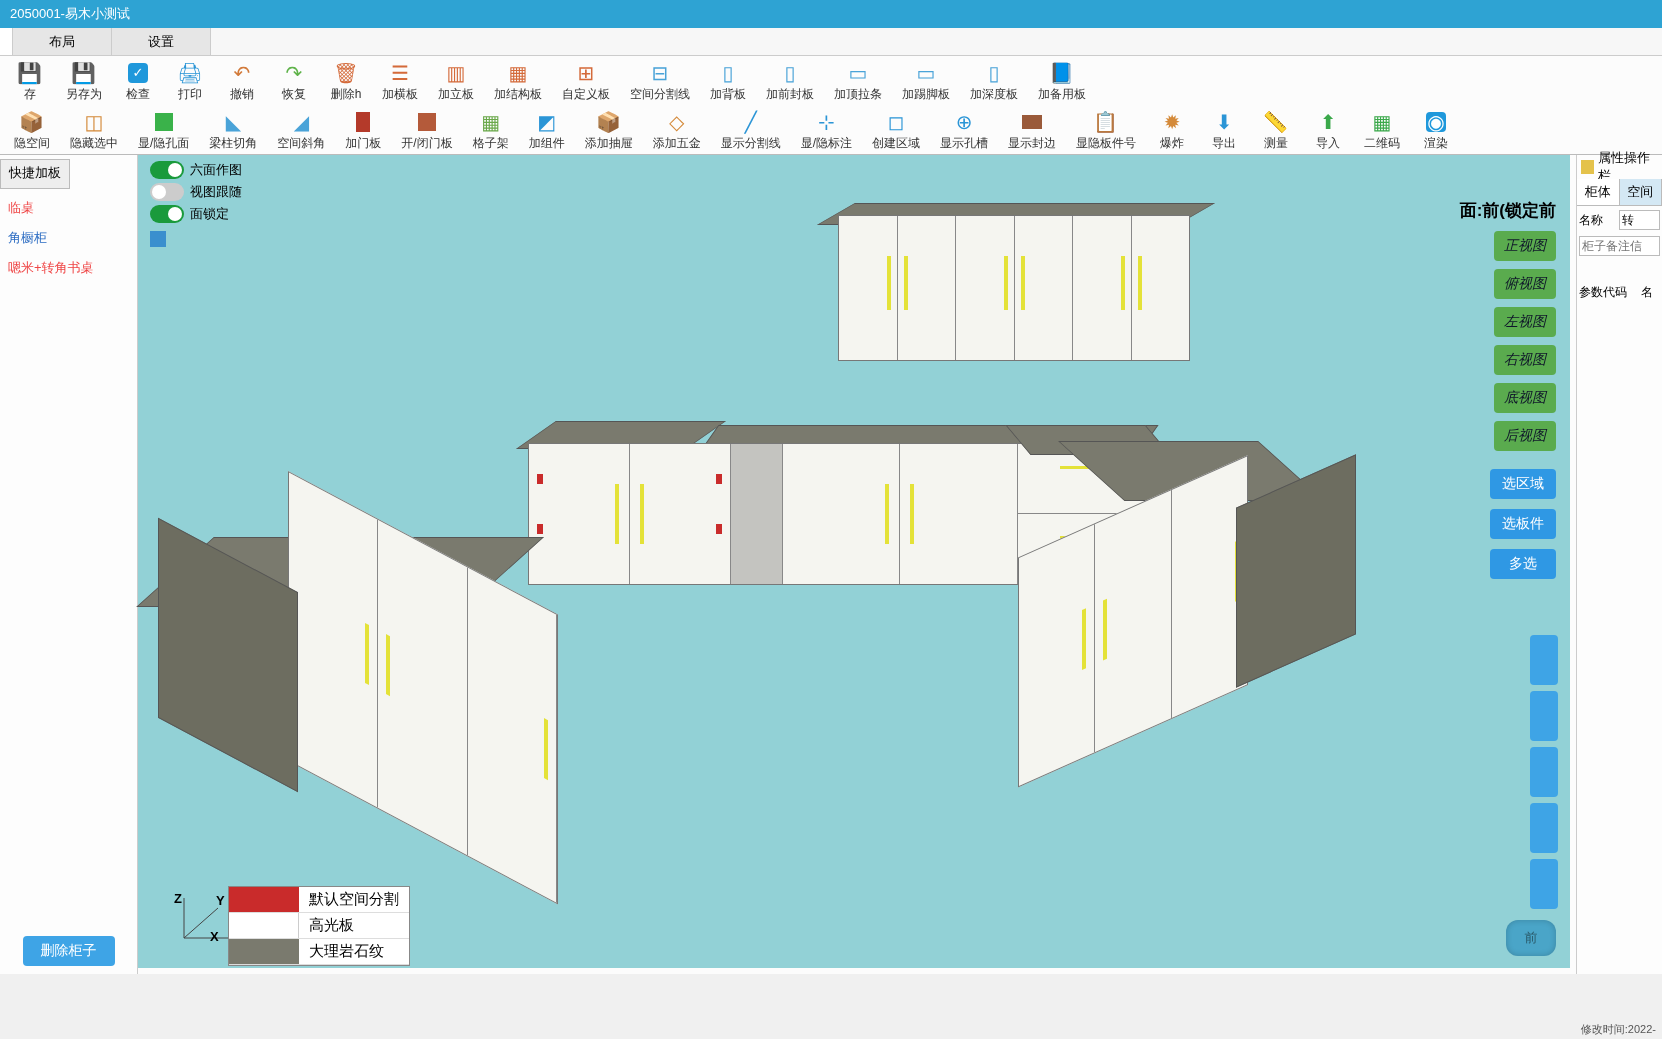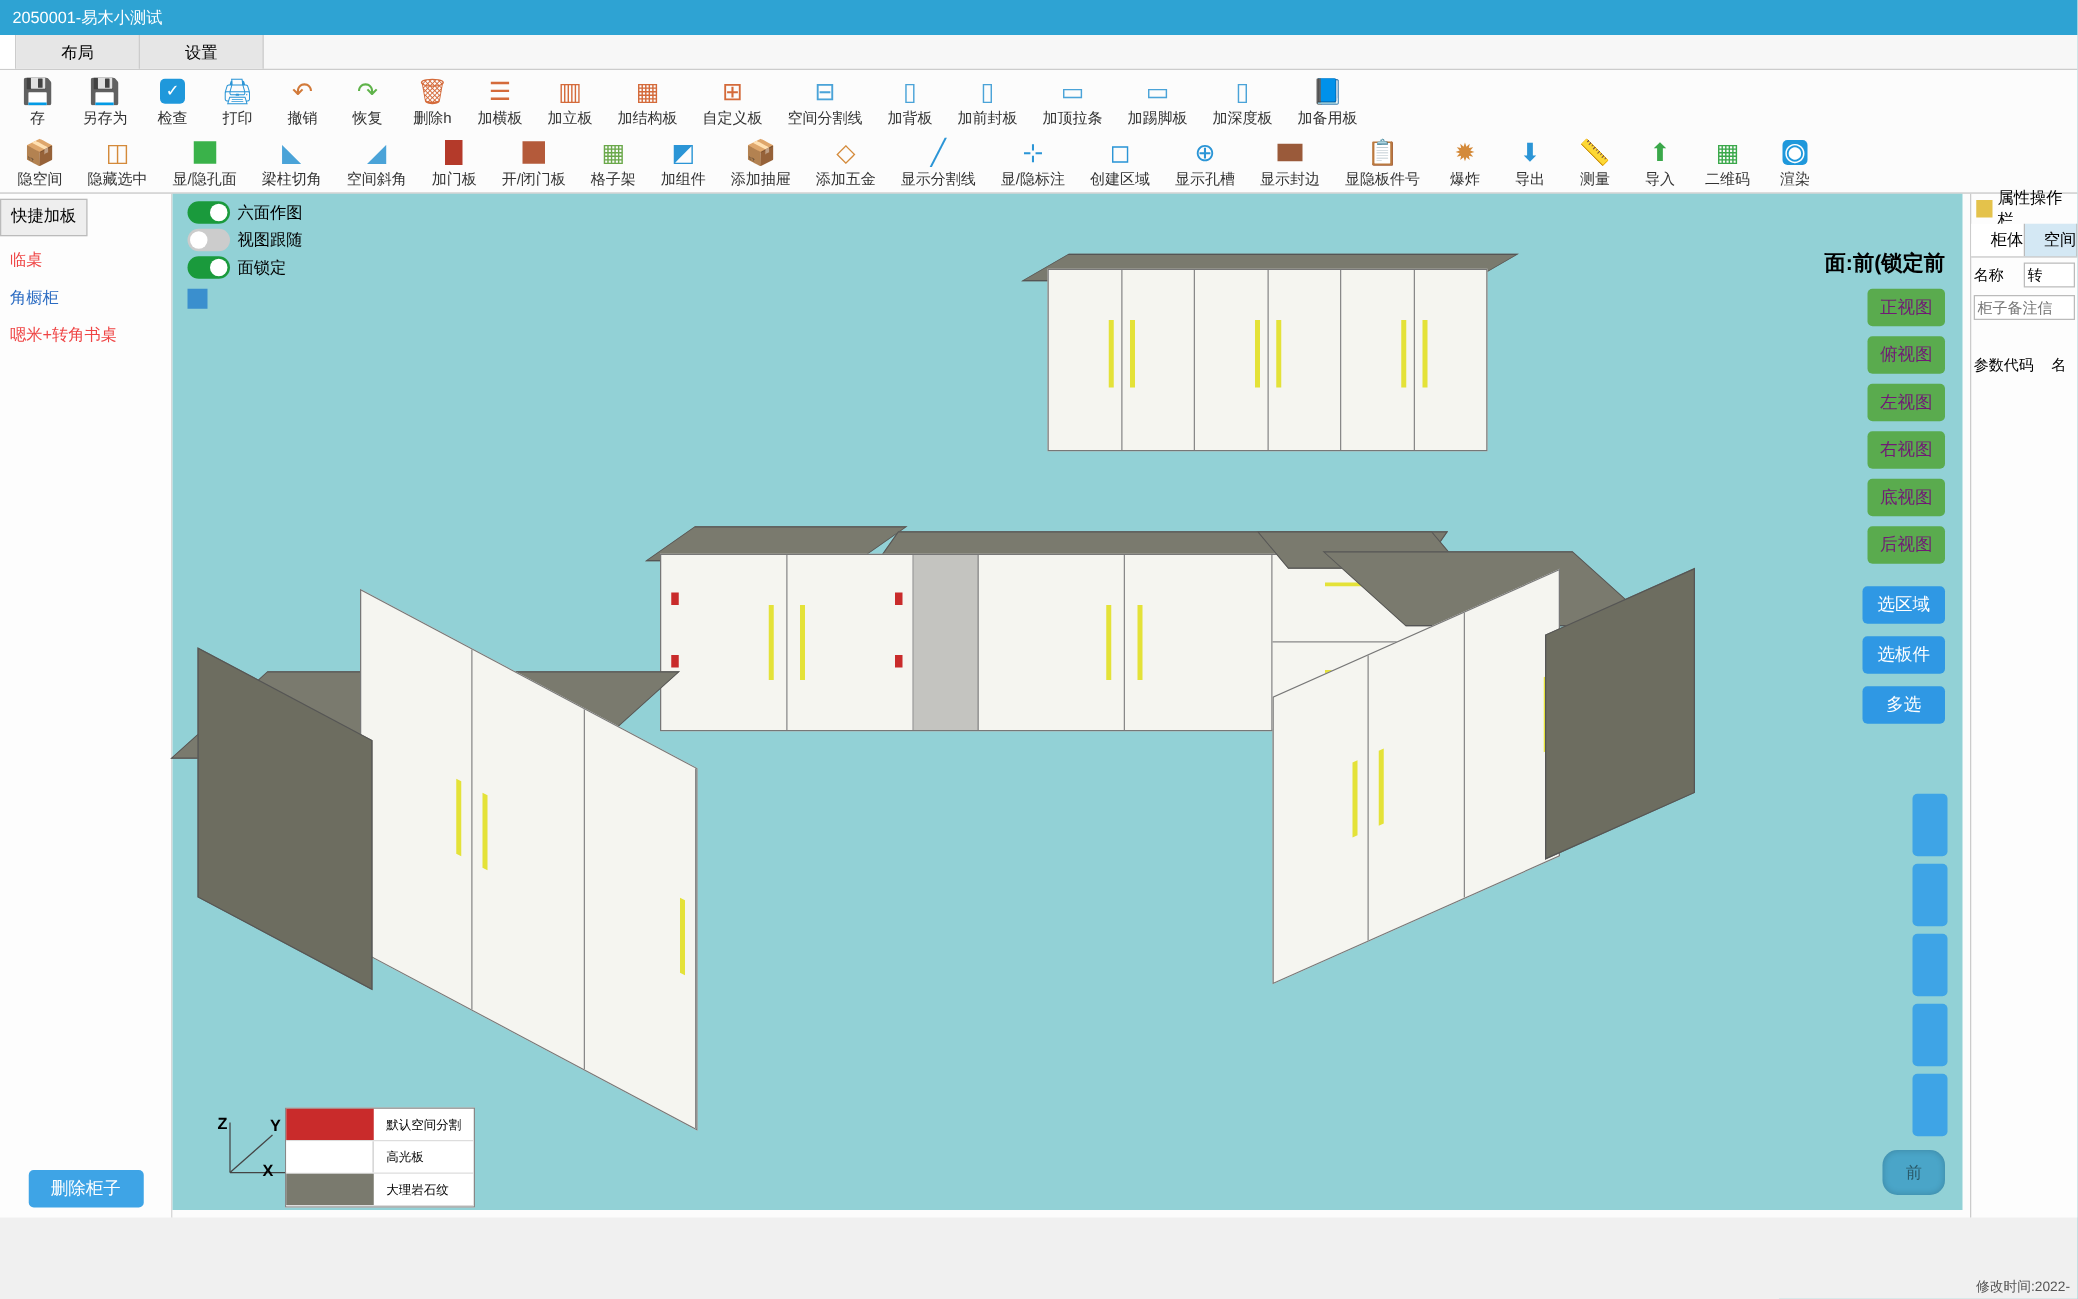--- a/index.html
+++ b/index.html
@@ -37,33 +37,33 @@
 .switch.on { background: #1a9a3c; }
 .switch.off { background: #ccc; }
 .switch-knob { position: absolute; width: 14px; height: 14px; background: #fff; border-radius: 50%; top: 2px; }
 .switch.on .switch-knob { right: 2px; }
 .switch.off .switch-knob { left: 2px; }
 .grid-icon { width: 16px; height: 16px; background: #3a8fce; margin-top: 4px; }
 
 .face-label { position: absolute; top: 44px; right: 14px; font-weight: bold; font-size: 17px; z-index: 5; }
 
 .view-buttons { position: absolute; top: 76px; right: 14px; display: flex; flex-direction: column; gap: 8px; z-index: 5; }
-.btn-green { background: #5aab4e; color: #701a75; border: none; border-radius: 4px; padding: 6px 10px; font-size: 14px; cursor: pointer; }
+.btn-green { background: #5aab4e; color: #0f172a; border: none; border-radius: 4px; padding: 6px 10px; font-size: 14px; cursor: pointer; font-style: italic; }
 .sel-buttons { position: absolute; top: 314px; right: 14px; display: flex; flex-direction: column; gap: 10px; z-index: 5; }
 .btn-blue2 { background: #2f98e4; color: #fff; border: none; border-radius: 4px; padding: 6px 12px; font-size: 14px; cursor: pointer; }
 
 .side-tabs { position: absolute; right: 12px; top: 480px; display: flex; flex-direction: column; gap: 6px; z-index: 5; }
 .side-tab { width: 28px; height: 50px; background: #3ea4e6; border-radius: 4px; }
 
 .pillow-icon { position: absolute; bottom: 12px; right: 14px; width: 50px; height: 36px; background: #4aa5c8; border-radius: 12px; display: flex; align-items: center; justify-content: center; color: #2a5a6a; font-size: 13px; box-shadow: inset 0 0 6px rgba(0,0,0,0.2); }
 
 .legend-box { position: absolute; bottom: 2px; left: 90px; background: #fff; border: 1px solid #888; }
 .legend-row { display: flex; align-items: center; height: 26px; border-bottom: 1px solid #ddd; }
 .legend-color { width: 70px; height: 100%; }
-.legend-text { padding: 0 10px; font-size: 10px; }
+.legend-text { padding: 0 10px; font-size: 15px; }
 
 .axis { position: absolute; bottom: 26px; left: 36px; font-size: 13px; font-weight: bold; }
 .axis .z { position: absolute; bottom: 36px; left: 0; }
 .axis .y { position: absolute; bottom: 34px; left: 42px; }
 .axis .x { position: absolute; bottom: -2px; left: 36px; }
 .axis svg { position: absolute; bottom: 0; left: 6px; }
 
 
 .scene { position: absolute; inset: 0; }
 .cabinet { position: absolute; background: #f5f5f0; border: 1px solid #777; }
@@ -81,21 +81,21 @@
 
 .base-top-l { left: 398px; top: 266px; width: 170px; height: 28px; transform: skewX(-55deg); background: #7a7a6e; border: 1px solid #555; position: absolute; }
 .base-top-c { left: 570px; top: 270px; width: 440px; height: 30px; transform: skewX(-35deg); background: #7a7a6e; border: 1px solid #555; position: absolute; }
 .base-center { left: 390px; top: 288px; width: 626px; height: 142px; display: flex; }
 .bcd { flex: 1; border-right: 1px solid #888; position: relative; }
 
 .right-panel { width: 86px; background: #fdfdfd; border-left: 1px solid #ccc; display: flex; flex-direction: column; }
 .rp-head { height: 24px; display: flex; align-items: center; gap: 4px; padding: 2px 4px; font-size: 13px; }
 .rp-head::before { content:""; width:14px; height:14px; background:#e4c24b; }
 .rp-tabs { display: flex; border-bottom: 1px solid #bbb; }
-.rp-tab { flex: 1; text-align: right; padding: 4px 0; font-size: 13px; border-right: 1px solid #bbb; background: #fff; }
+.rp-tab { flex: 1; text-align: center; padding: 4px 0; font-size: 13px; border-right: 1px solid #bbb; background: #fff; }
 .rp-tab.active { background: #d4e8f4; }
 .rp-body { padding: 4px 2px; font-size: 12px; }
 .rp-row { display: flex; align-items: center; margin-bottom: 6px; gap: 4px; }
 .rp-row label { width: 36px; font-family: Liberation Serif, serif; }
 .rp-row input { flex: 1; width: 100%; height: 20px; border: 1px solid #bbb; padding: 0 2px; font-size: 12px; }
 .rp-table { width: 100%; border-collapse: collapse; font-size: 12px; }
 .rp-table td { border: 1px solid #ccc; padding: 2px 4px; text-align: center; }
 .rp-foot { font-size: 11px; color: #555; padding: 2px; position: absolute; bottom: 0; right: 4px; }
 
 

